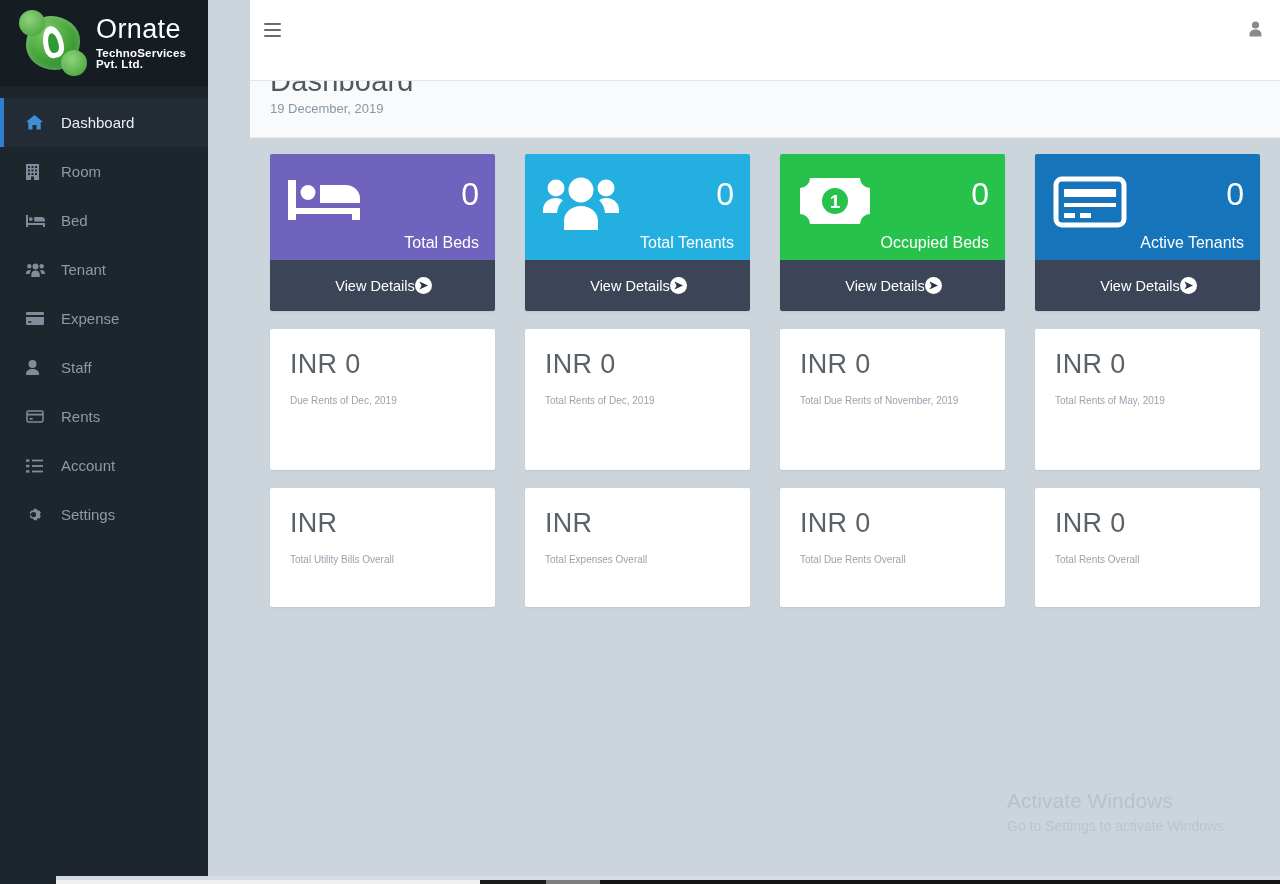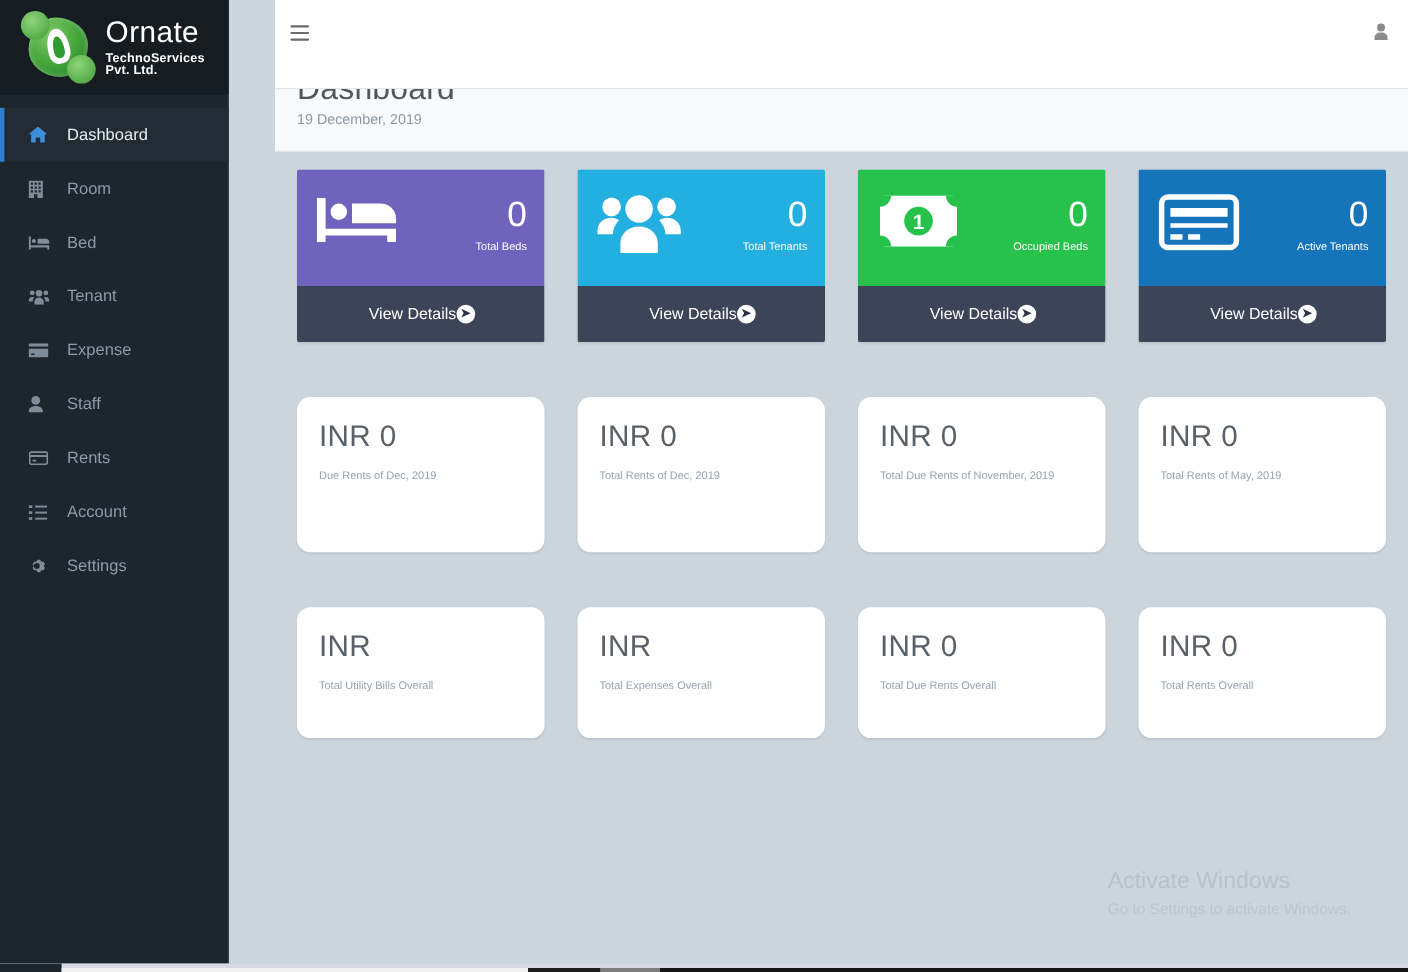--- a/index.html
+++ b/index.html
@@ -170,44 +170,43 @@
   .stat-icon {
     position: absolute; left: 18px; top: 22px;
     color: #ffffff;
   }
   .stat-icon svg { display: block; }
   .stat-value {
     color: #ffffff; font-size: 32px; font-weight: 300;
     line-height: 1; margin-top: 10px;
   }
   .stat-label {
-    color: #ffffff; font-size: 10px; margin-top: 9px;
+    color: #ffffff; font-size: 16px; margin-top: 24px;
   }
   .stat-footer {
     background: #3c4458;
     height: 51px;
     display: flex; align-items: center; justify-content: center;
     padding: 0 14px 0 16px;
     cursor: pointer;
   }
   .stat-footer-label { color: #ffffff; font-size: 14.5px; }
   .chev {
     width: 17px; height: 17px; border-radius: 50%;
     background: #ffffff; color: #2b3245;
     display: flex; align-items: center; justify-content: center;
     font-size: 11px; line-height: 1; font-weight: bold;
   }
 
   
   .info-card {
     background: #ffffff;
-    border-radius: 12px;
+    border-radius: 2px;
     padding: 22px 20px 22px 20px;
     box-shadow: 0 1px 2px rgba(0,0,0,.07);
-    margin-top: 32px;
   }
   .info-card.h1line { min-height: 119px; }
   .info-card.h2line { min-height: 141px; }
   .info-value {
     font-size: 27px; color: #5b6169; font-weight: 400;
     line-height: 1; letter-spacing: .3px;
   }
   .info-label {
     margin-top: 16px;
     font-size: 10px; color: #98a2ad; line-height: 1.45;

